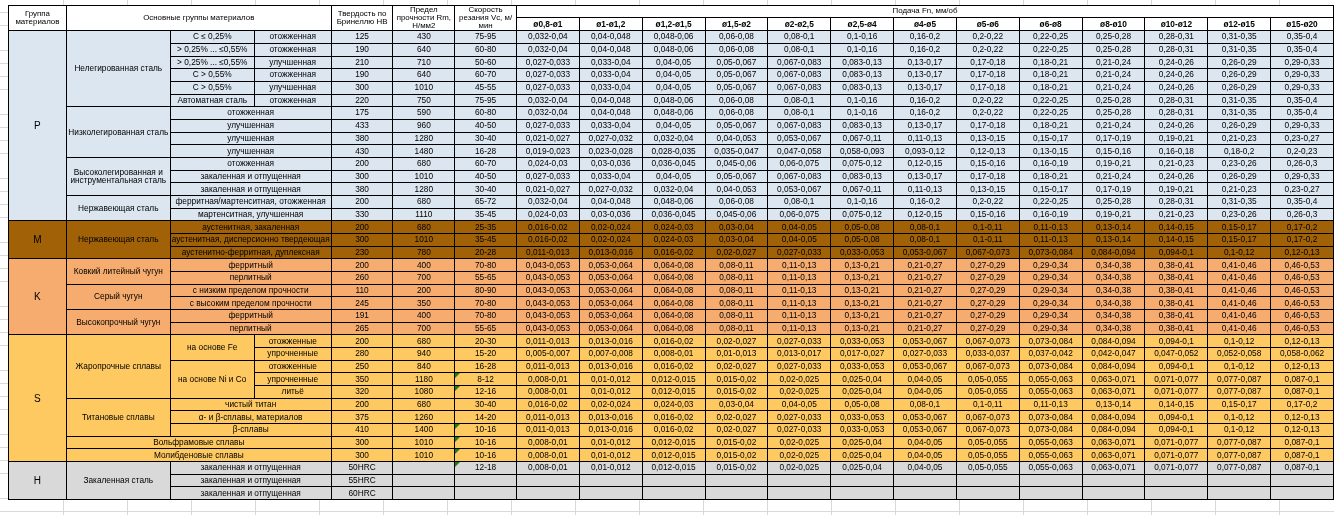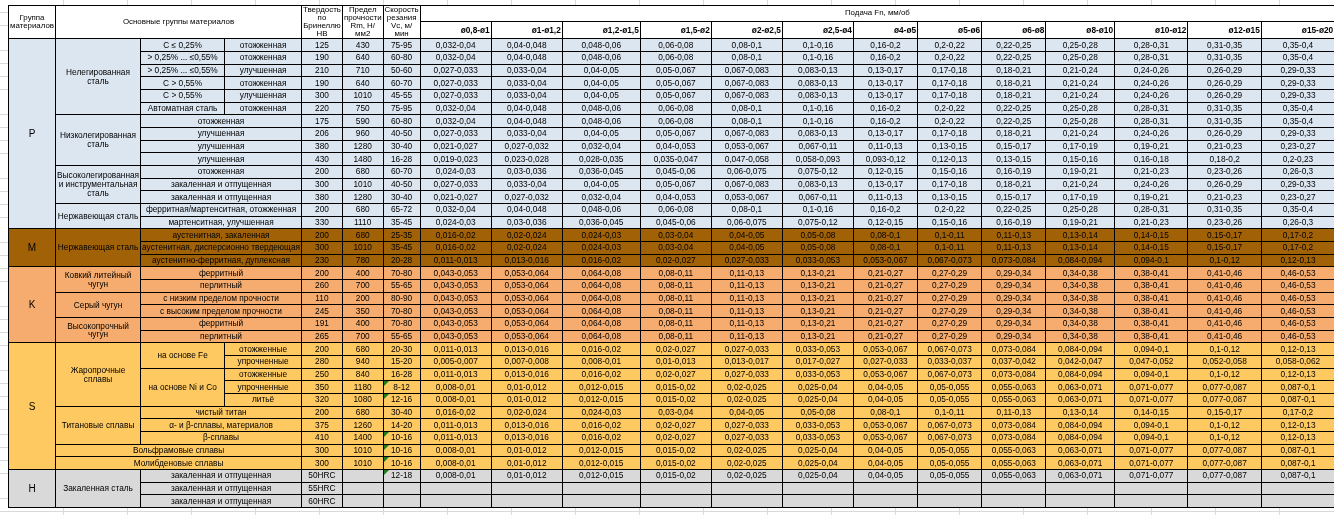--- a/index.html
+++ b/index.html
@@ -22,21 +22,21 @@
     text-align:center;vertical-align:middle;
     font-size:8.3px;line-height:1.1;
     color:#000;
     overflow:hidden;white-space:nowrap;
     position:relative;
     font-weight:normal;
   }
   .grid thead th{white-space:normal;line-height:1.02;font-size:7.9px;background:#fff;}
   .grid thead tr.r1{height:11px;}
   .grid thead tr.r2{height:12px;}
-  .grid thead th.dia{font-weight:bold;font-size:8.3px;white-space:nowrap;padding-left:40px;}
+  .grid thead th.dia{font-weight:bold;font-size:8.3px;white-space:nowrap;}
   .grid tbody tr{height:12.68px;}
   td.sec{font-size:10px;}
   td.grp{white-space:normal;line-height:1.05;}
   
   td.p{background:#DCE6F1;}
   td.m{background:#a16207;}
   td.k{background:#F5AC6E;}
   td.s{background:#FFC961;}
   td.h{background:#D9D9D9;}
   
@@ -236,21 +236,21 @@
           <td class="p feed">0,16-0,2</td>
           <td class="p feed">0,2-0,22</td>
           <td class="p feed">0,22-0,25</td>
           <td class="p feed">0,25-0,28</td>
           <td class="p feed">0,28-0,31</td>
           <td class="p feed">0,31-0,35</td>
           <td class="p feed">0,35-0,4</td>
         </tr>
         <tr>
           <td colspan="2" class="p sub">улучшенная</td>
-          <td class="p hb">206</td>
+          <td class="p hb">433</td>
           <td class="p rm">960</td>
           <td class="p vc">40-50</td>
           <td class="p feed">0,027-0,033</td>
           <td class="p feed">0,033-0,04</td>
           <td class="p feed">0,04-0,05</td>
           <td class="p feed">0,05-0,067</td>
           <td class="p feed">0,067-0,083</td>
           <td class="p feed">0,083-0,13</td>
           <td class="p feed">0,13-0,17</td>
           <td class="p feed">0,17-0,18</td>

